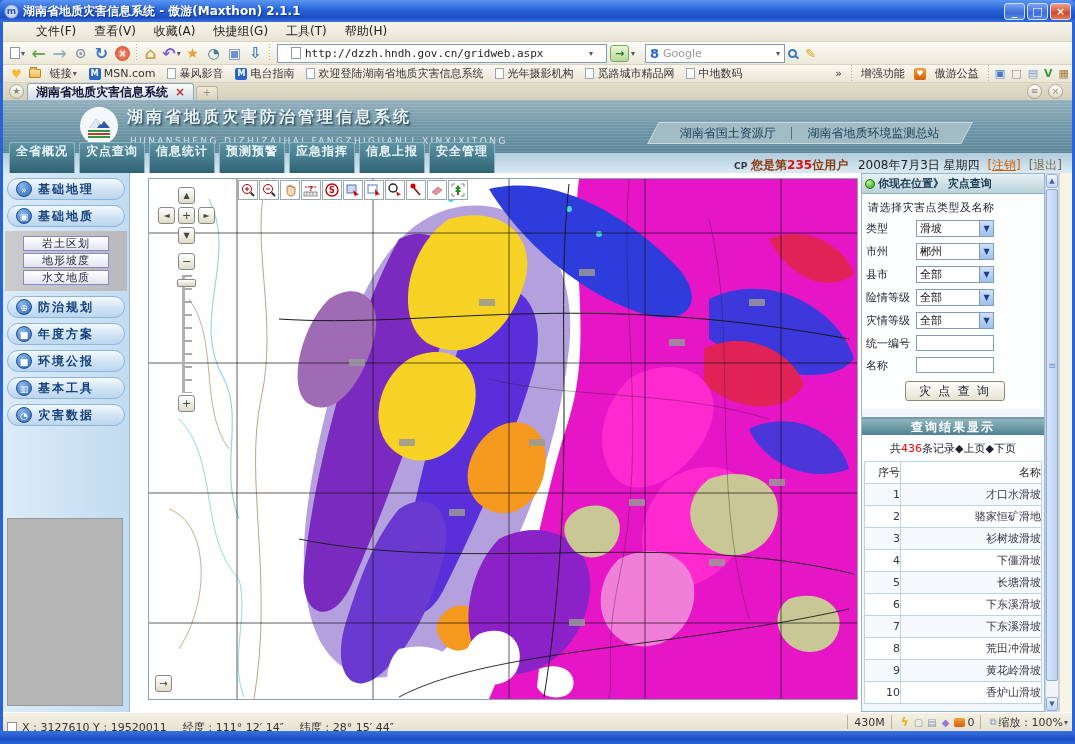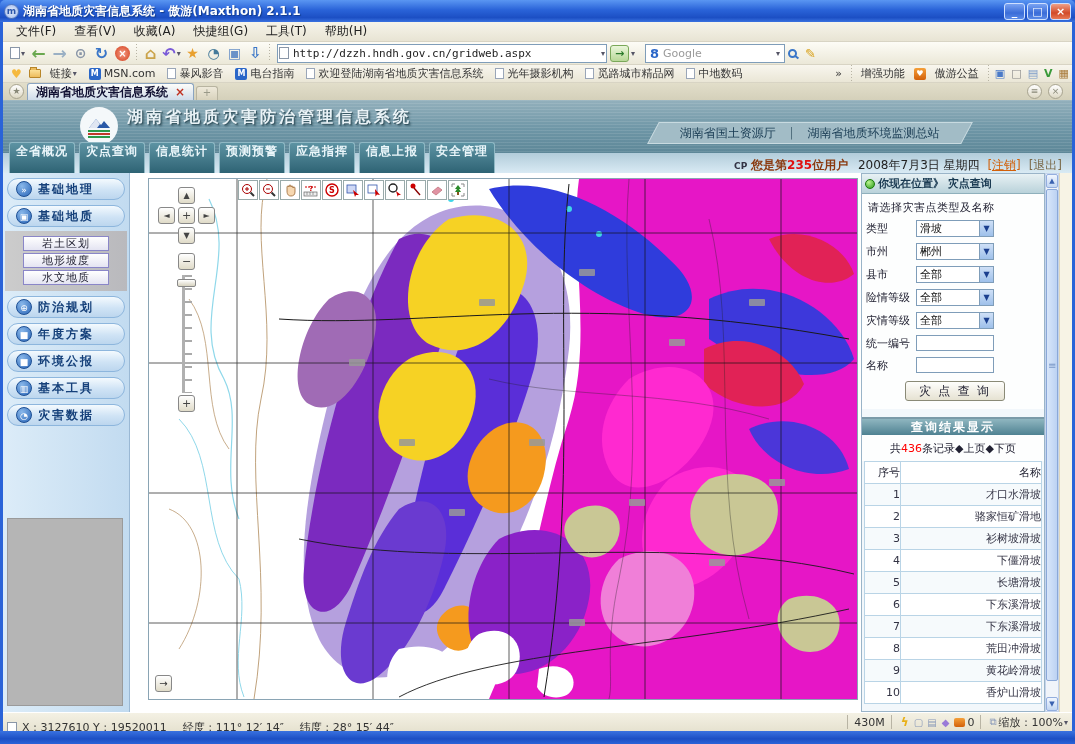--- a/index.html
+++ b/index.html
@@ -19,32 +19,32 @@
     background:linear-gradient(180deg,#7aa3f2,#3a6cd8 60%,#5a8ae8); color:#fff; font-size:11px; font-weight:bold;
     text-align:center; line-height:15px; }
   .winbtn.close { background:linear-gradient(180deg,#f0a088,#d24a28 60%,#e87a56); }
 
   #inner { left:3px; top:22px; width:1069px; height:709px; background:#ece9d8; overflow:hidden; position:absolute; }
   #bottomedge { left:0; top:731px; width:1075px; height:13px;
     background:linear-gradient(180deg,#3a72e0,#1c4fc4 60%,#2a63d8); }
 
   
   #menubar { left:0; top:0; width:1069px; height:20px; background:linear-gradient(#f6f4ea,#e8e4d4);
-    display:flex; align-items:center; padding-left:4px; border-bottom:1px solid #d8d4c4; }
+    display:flex; align-items:center; padding-left:24px; border-bottom:1px solid #d8d4c4; }
   #menubar .mi { padding:2px 9px; color:#222; }
   #toolbar { left:0; top:20px; width:1069px; height:23px; background:linear-gradient(#fdfcf6,#ebe8d8);
     display:flex; align-items:center; padding-left:4px; border-bottom:1px solid #d8d4c4; }
   .tbtn { display:inline-flex; align-items:center; justify-content:center; height:19px; min-width:19px;
     margin:0 1px; border-radius:2px; font-size:14px; font-weight:bold; }
   .tsep { width:5px; height:18px; margin:0 3px;
     background:repeating-linear-gradient(180deg,#b8b4a4 0 1px,transparent 1px 3px); width:1px; }
   .pageicon { display:inline-block; width:10px; height:12px; background:#fff; border:1px solid #8a97a8; position:relative; }
   .dd { font-size:8px; color:#556; margin-left:1px; }
   #addressbox { display:flex; align-items:center; background:#fff; border:1px solid #7f9db9; height:19px;
-    width:330px; padding:0 1px; margin-left:4px; }
+    width:330px; padding:0 13px; margin-left:4px; }
   #addressbox .url { flex:1; font-size:11px; font-family:"DejaVu Sans Mono",monospace; color:#222;
     white-space:nowrap; overflow:hidden; margin-left:4px; }
   #gobtn { width:17px; height:17px; margin-left:3px; border:1px solid #7aa85a; border-radius:3px;
     background:linear-gradient(#eaf6da,#b8d898); color:#2a7a2a; font-weight:bold; font-size:11px;
     text-align:center; line-height:15px; }
   #searchbox { display:flex; align-items:center; background:#fff; border:1px solid #7f9db9; height:19px;
     width:140px; padding:0 4px; margin-left:10px; }
   #searchbox .g8 { color:#2a66c8; font-weight:bold; font-size:13px; margin-right:4px; }
   #searchbox .ph { color:#9a9a9a; font-size:11px; flex:1; }
   .lens { width:9px; height:9px; border:2px solid #3a76c8; border-radius:50%; position:relative; margin:0 3px; }
@@ -315,20 +315,21 @@
         <circle cx="20" cy="20" r="19" fill="#f4f8fa"></circle>
         <path d="M20 1 a19 19 0 0 1 0 38 a13 13 0 0 0 0 -38Z" fill="#2a5aa8"></path>
         <path d="M20 39 a19 19 0 0 1 0 -38 a13 13 0 0 0 0 38Z" fill="#3a76c8"></path>
         <path d="M10 22 l7 -9 5 6 3 -4 6 7 Z" fill="#2a5aa8"></path>
         <path d="M10 22 l7 -9 4 5 -3 4Z" fill="#fff" opacity=".85"></path>
         <rect x="9" y="24" width="22" height="2" fill="#2a9a4a"></rect>
         <rect x="9" y="27" width="22" height="2" fill="#c03a2a"></rect>
         <rect x="9" y="30" width="22" height="2" fill="#2a9a4a"></rect>
       </svg>
       <div id="banner-title" class="abs">湖南省地质灾害防治管理信息系统</div>
+      <div id="banner-sub" class="abs">HUNANSHENG DIZHIZAIHAI FANGZHIGUANLI XINXIXITONG</div>
       <div id="banner-links" class="abs">
         <div class="unskew">
           <span>湖南省国土资源厅</span>
           <span class="sep">|</span>
           <span>湖南省地质环境监测总站</span>
         </div>
       </div>
     </div>
 
     <div id="navrow" class="abs">

